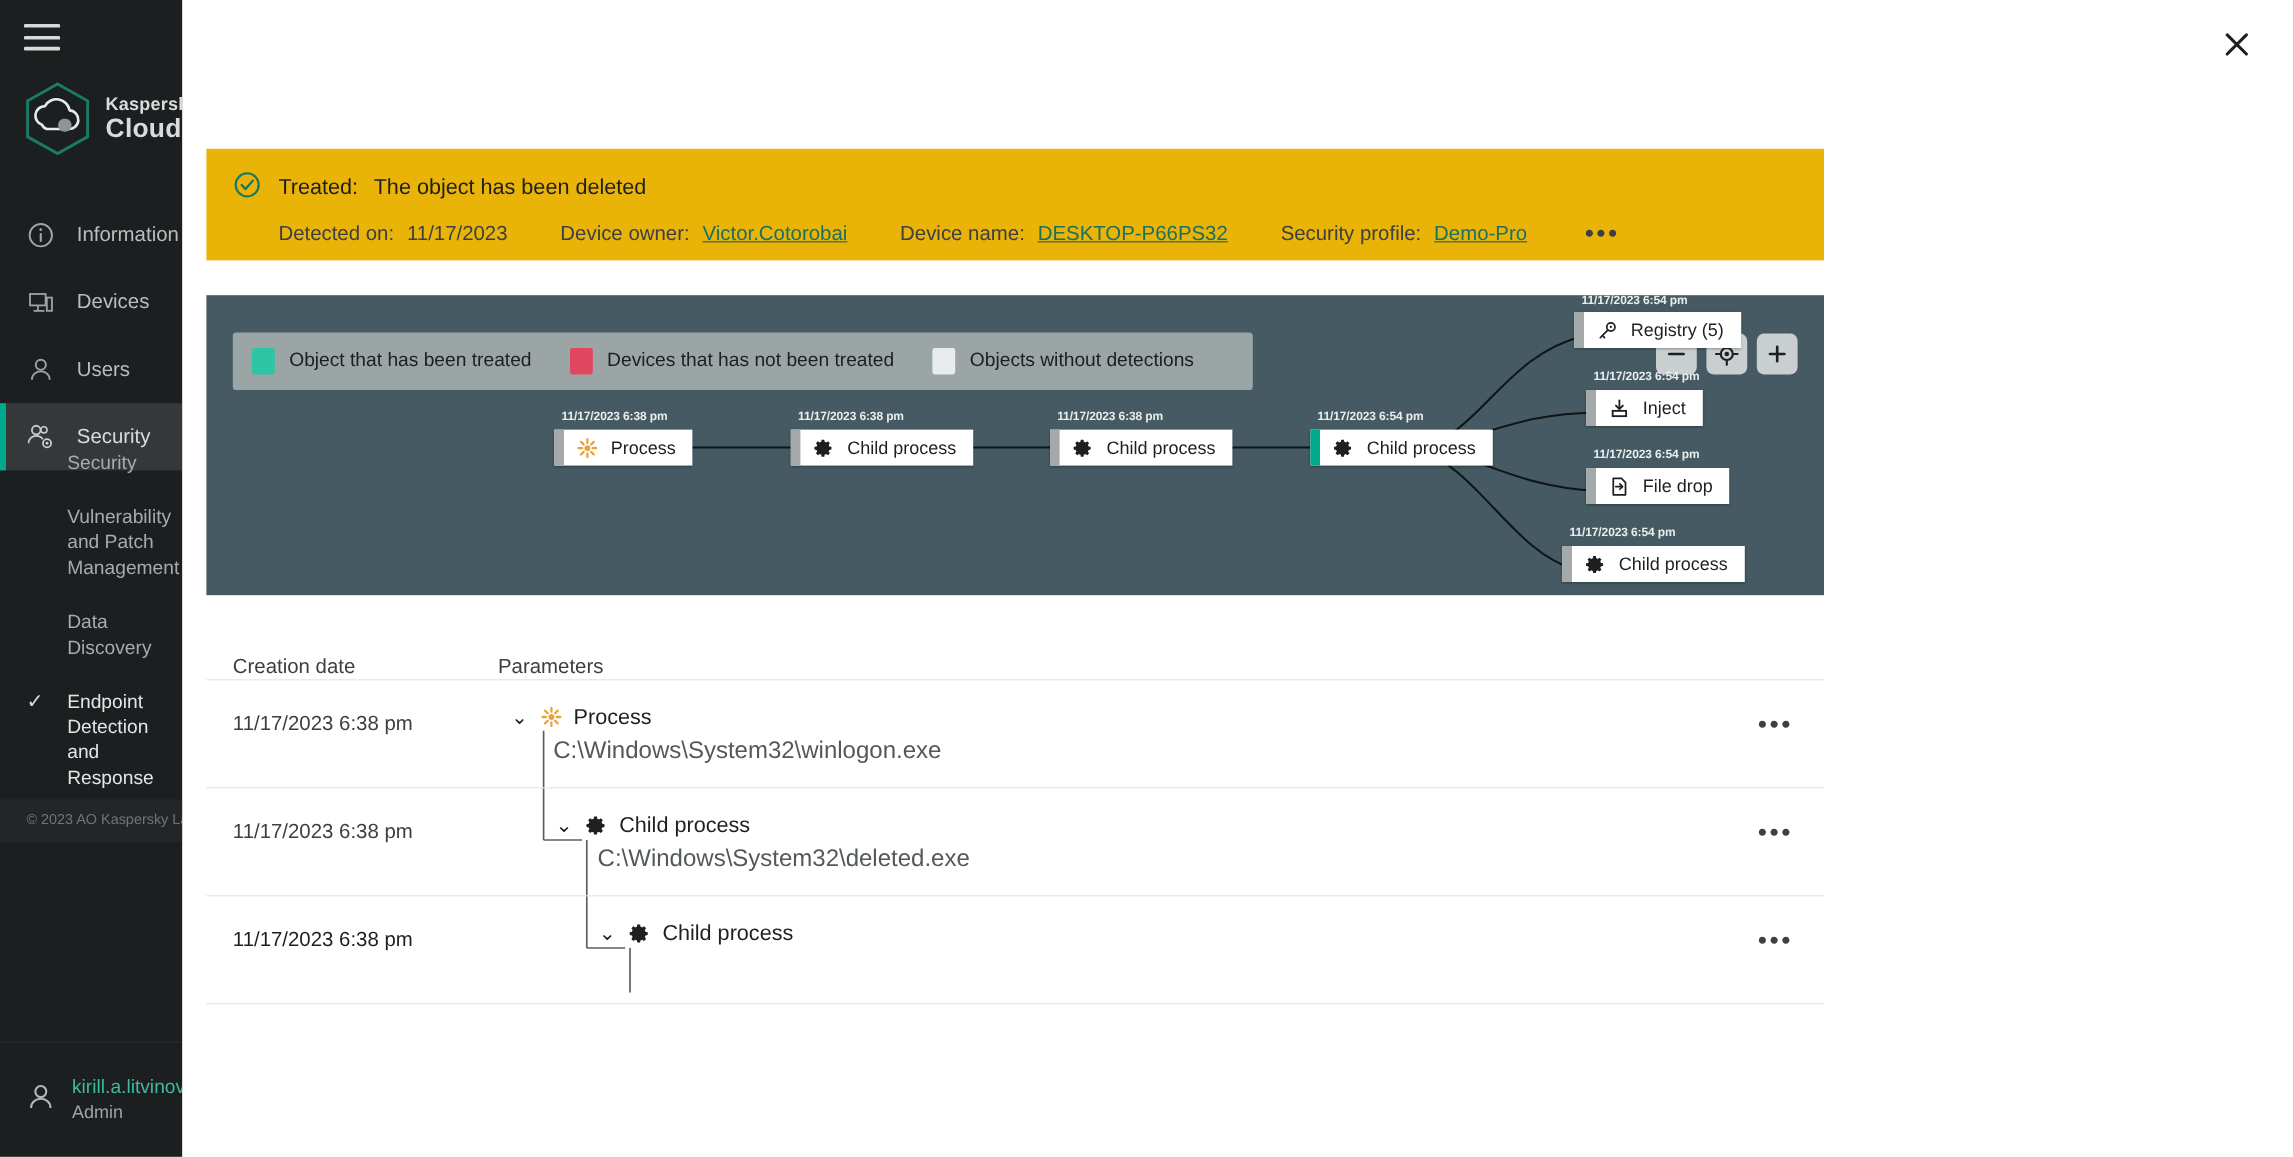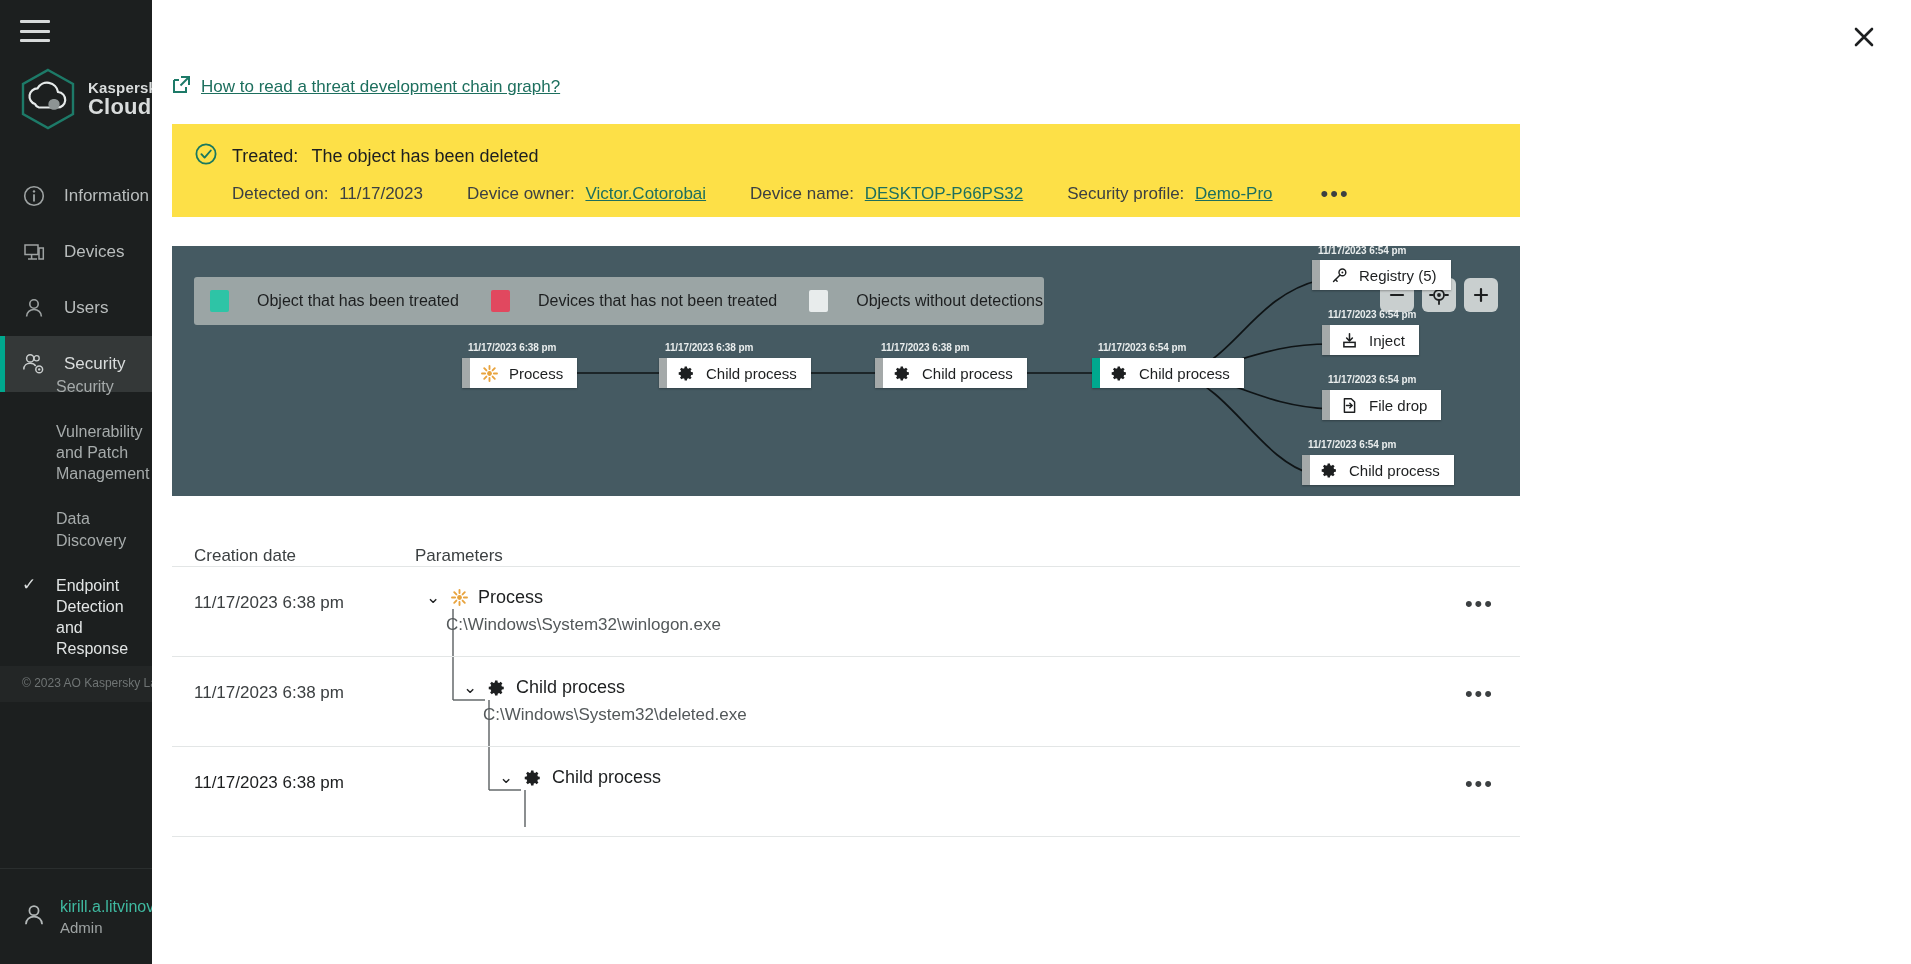--- a/index.html
+++ b/index.html
@@ -85,21 +85,21 @@
     display: flex; align-items: center; gap: 10px;
   }
   #help-link {
     font-size: 17px; color: #1d6f5e; text-decoration: underline; cursor: pointer;
   }
 
   
   #banner {
     position: absolute; left: 20px; top: 124px;
     width: 1348px; height: 93px;
-    background: #fde047;
+    background: #eab308;
     padding: 18px 0 0 22px;
   }
   #banner-line1 { display: flex; align-items: center; gap: 14px; }
   #banner-status { font-size: 18px; color: #1d1f20; }
   #banner-line2 {
     margin-top: 14px; margin-left: 38px;
     display: flex; align-items: center; gap: 44px;
     font-size: 17px; color: #3c4042;
   }
   .meta-link { color: #1d6f5e; text-decoration: underline; cursor: pointer; }
@@ -111,21 +111,21 @@
     width: 1348px; height: 250px;
     background: #455a62;
     overflow: hidden;
   }
   #legend {
     position: absolute; left: 22px; top: 31px;
     width: 850px; height: 48px;
     background: #9ba5a5; border-radius: 3px;
     display: flex; align-items: center; gap: 10px; padding: 0 16px;
   }
-  .legend-item { display: flex; align-items: center; gap: 28px; margin-right: 22px; }
+  .legend-item { display: flex; align-items: center; gap: 12px; margin-right: 22px; }
   .legend-swatch { width: 19px; height: 22px; border-radius: 2px; }
   .legend-label { font-size: 16px; color: #1d1f20; white-space: nowrap; }
 
   #zoom-controls {
     position: absolute; right: 22px; top: 32px;
     display: flex; gap: 8px;
   }
   .zoom-btn {
     width: 34px; height: 34px; border-radius: 6px;
     background: #c9cfcf; display:flex;align-items:center;justify-content:center;
@@ -164,21 +164,21 @@
     border-bottom: 1px solid #e3e6e6;
   }
   .trow .rdate {
     position: absolute; left: 22px; top: 26px;
     font-size: 17px; color: #3c4042; white-space: nowrap;
   }
   .rbody { position: absolute; top: 20px; }
   .rhead { display: flex; align-items: center; gap: 10px; }
   .caret { font-size: 17px; color: #1d1f20; cursor: pointer; width: 16px; display:flex;align-items:center;justify-content:center;}
   .rtype { font-size: 18px; color: #1d1f20; white-space: nowrap; }
-  .rpath { font-size: 17px; color: #53585a; margin-top: 7px; margin-left: 21px; white-space: nowrap; }
+  .rpath { font-size: 20px; color: #53585a; margin-top: 7px; margin-left: 36px; white-space: nowrap; }
   .row-dots {
     position: absolute; right: 26px; top: 32px;
     letter-spacing: 2px; font-size: 22px; color: #3c4042; line-height: 10px; cursor: pointer;
   }
   #tree-lines { position: absolute; left: 20px; top: 567px; width: 1348px; height: 397px; pointer-events:none; }
 </style>
 </head>
 <body>
 
 <div id="sidebar">
@@ -293,31 +293,20 @@
 
 <div id="modal">
 
 
   <div id="close-btn">
     <svg width="24" height="24" viewBox="0 0 24 24">
         <path d="M4 4 L20 20 M20 4 L4 20" stroke="#1d1f20" stroke-width="2.6" stroke-linecap="round"></path>
       </svg>
   </div>
 
-  <div id="help-link-row">
-    <span>
-      <svg width="19" height="19" viewBox="0 0 19 19">
-        <path d="M2 5 h5 M2 5 v12 h12 v-5" fill="none" stroke="#1d7a68" stroke-width="2"></path>
-        <path d="M2 5 v12 h12" fill="none" stroke="#1d7a68" stroke-width="2"></path>
-        <path d="M9 2 h8 v8" fill="none" stroke="#1d7a68" stroke-width="2"></path>
-        <path d="M17 2 L8.5 10.5" stroke="#1d7a68" stroke-width="2"></path>
-      </svg>
-    </span>
-    <span id="help-link">How to read a threat development chain graph?</span>
-  </div>
 
   <div id="banner">
     <div id="banner-line1">
       <span>
         <svg width="24" height="24" viewBox="0 0 24 24">
             <circle cx="12" cy="12" r="9.6" fill="none" stroke="#19785f" stroke-width="1.8"></circle>
             <path d="M7.4 12.2 l3.2 3.4 l6.2 -7.1" fill="none" stroke="#19785f" stroke-width="1.9" stroke-linecap="round" stroke-linejoin="round"></path>
           </svg>
       </span>
       <span id="banner-status">

